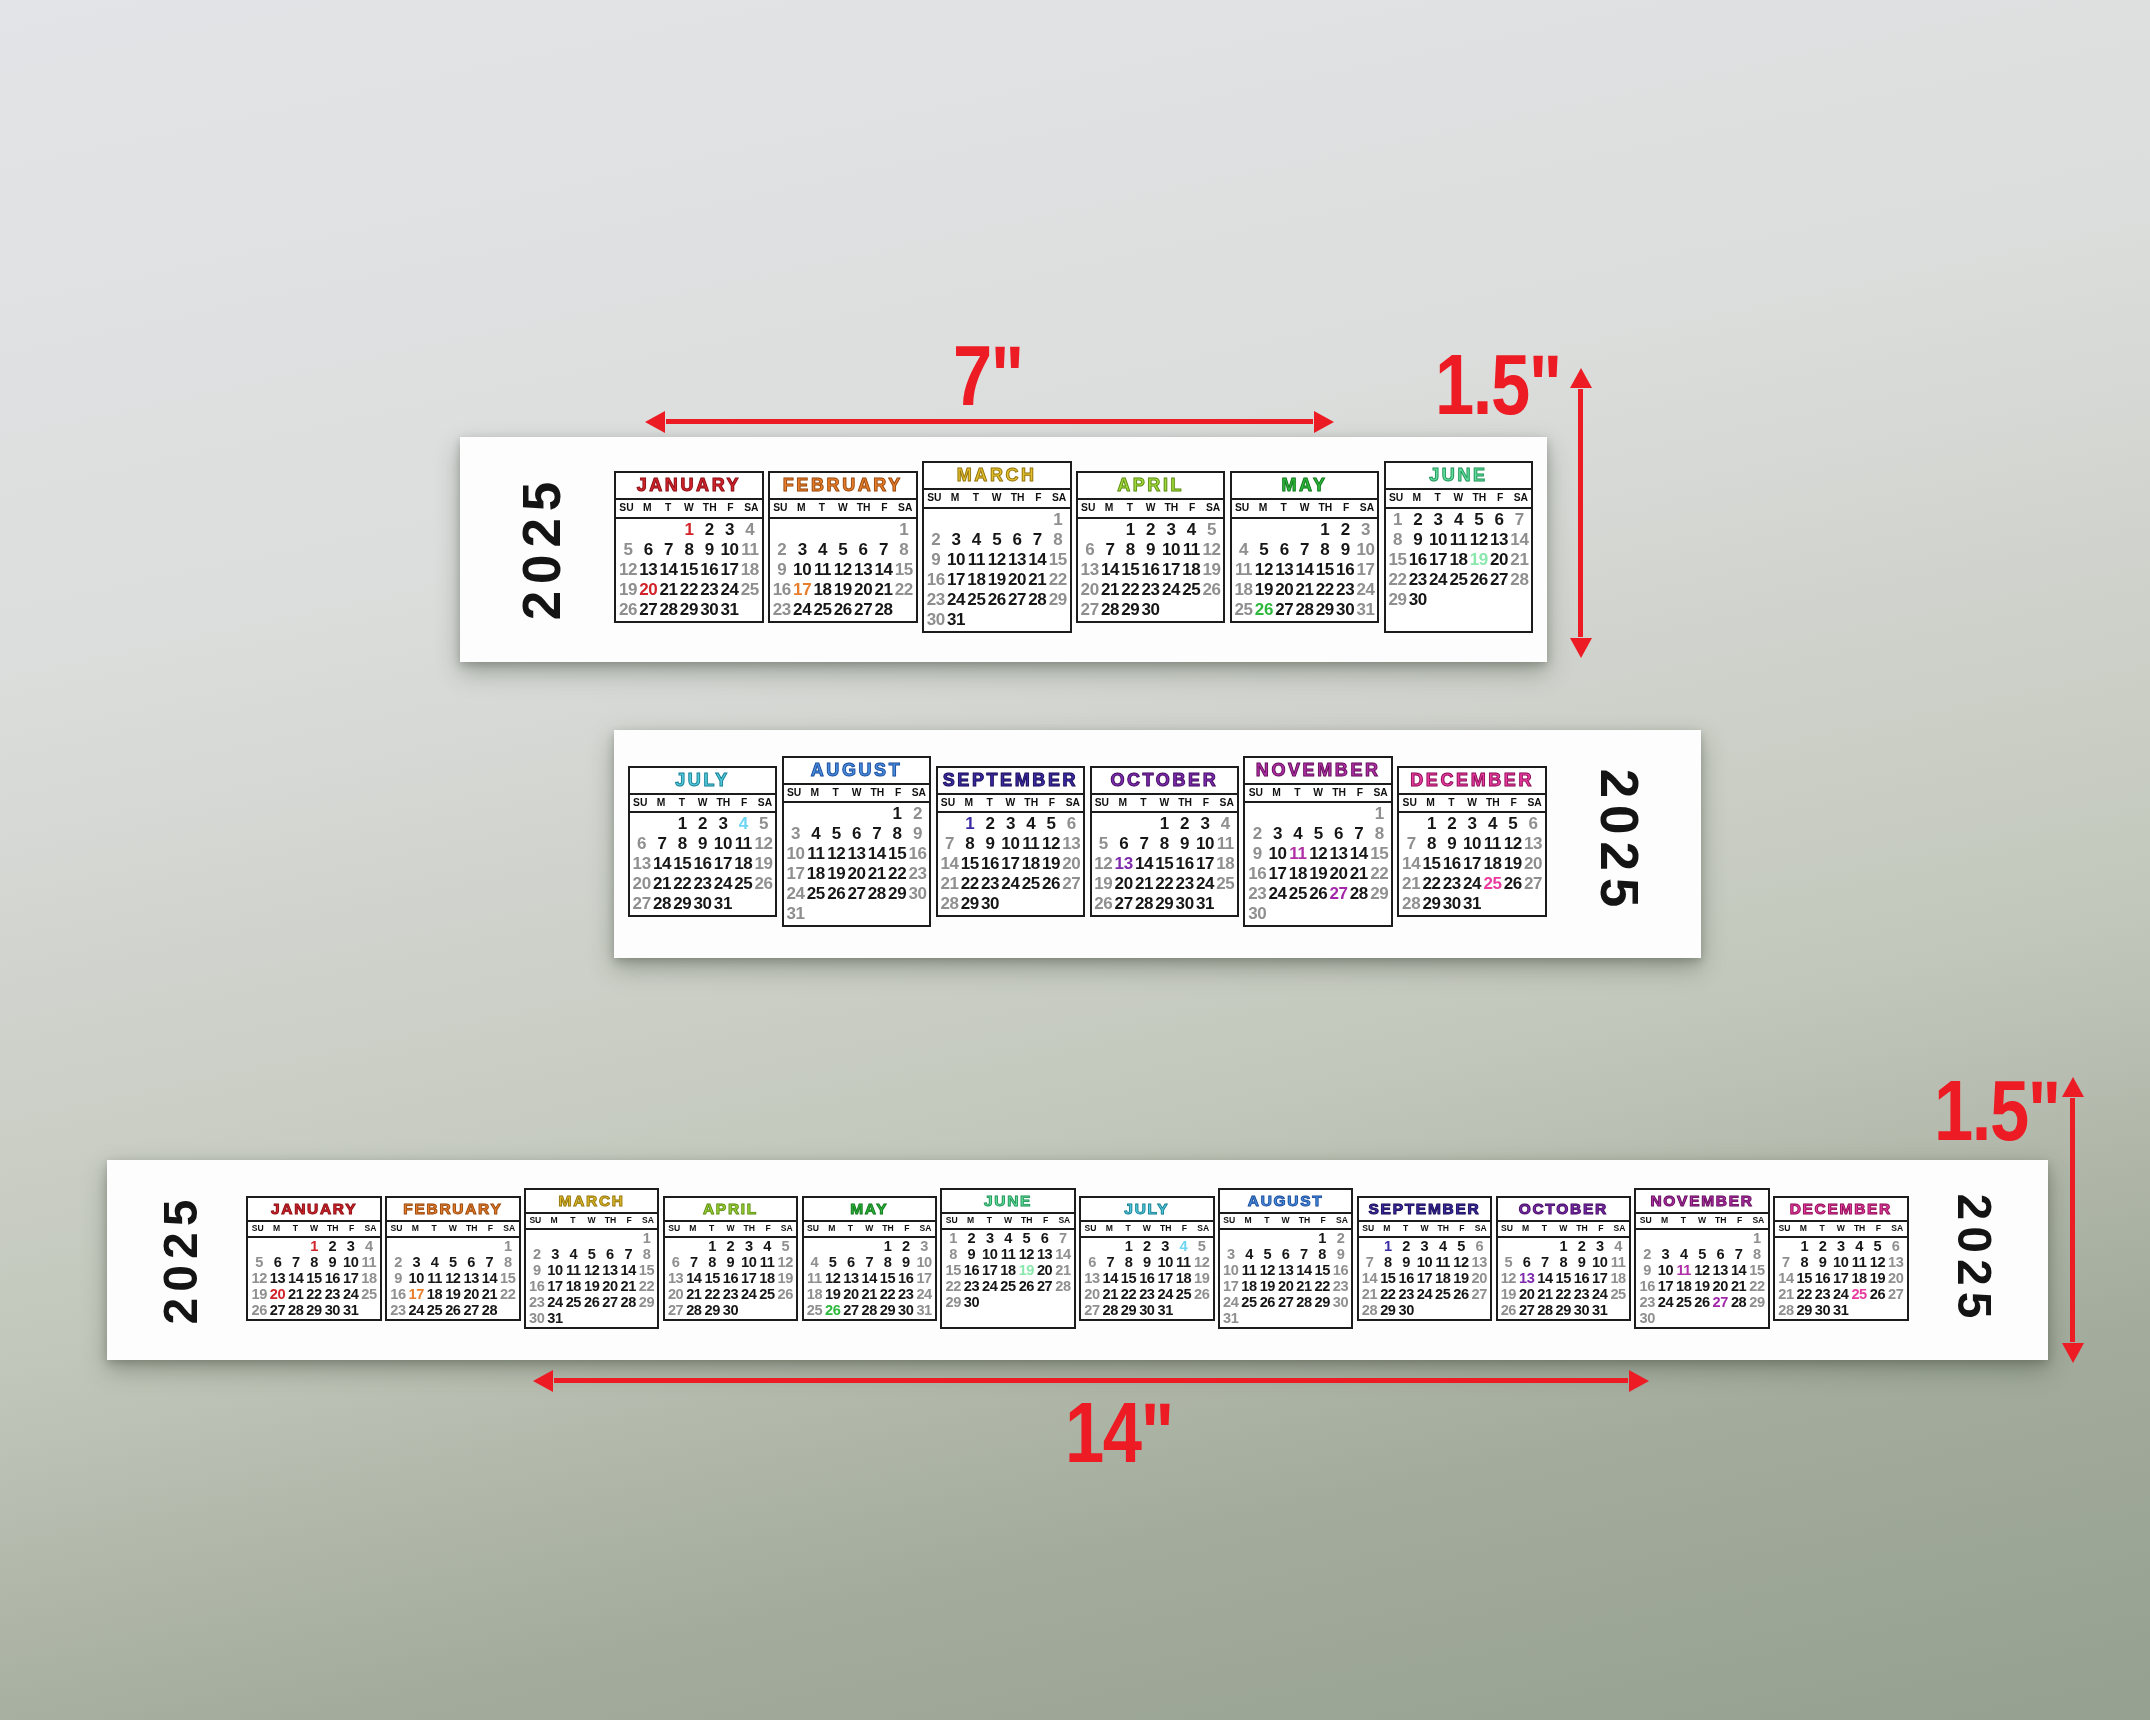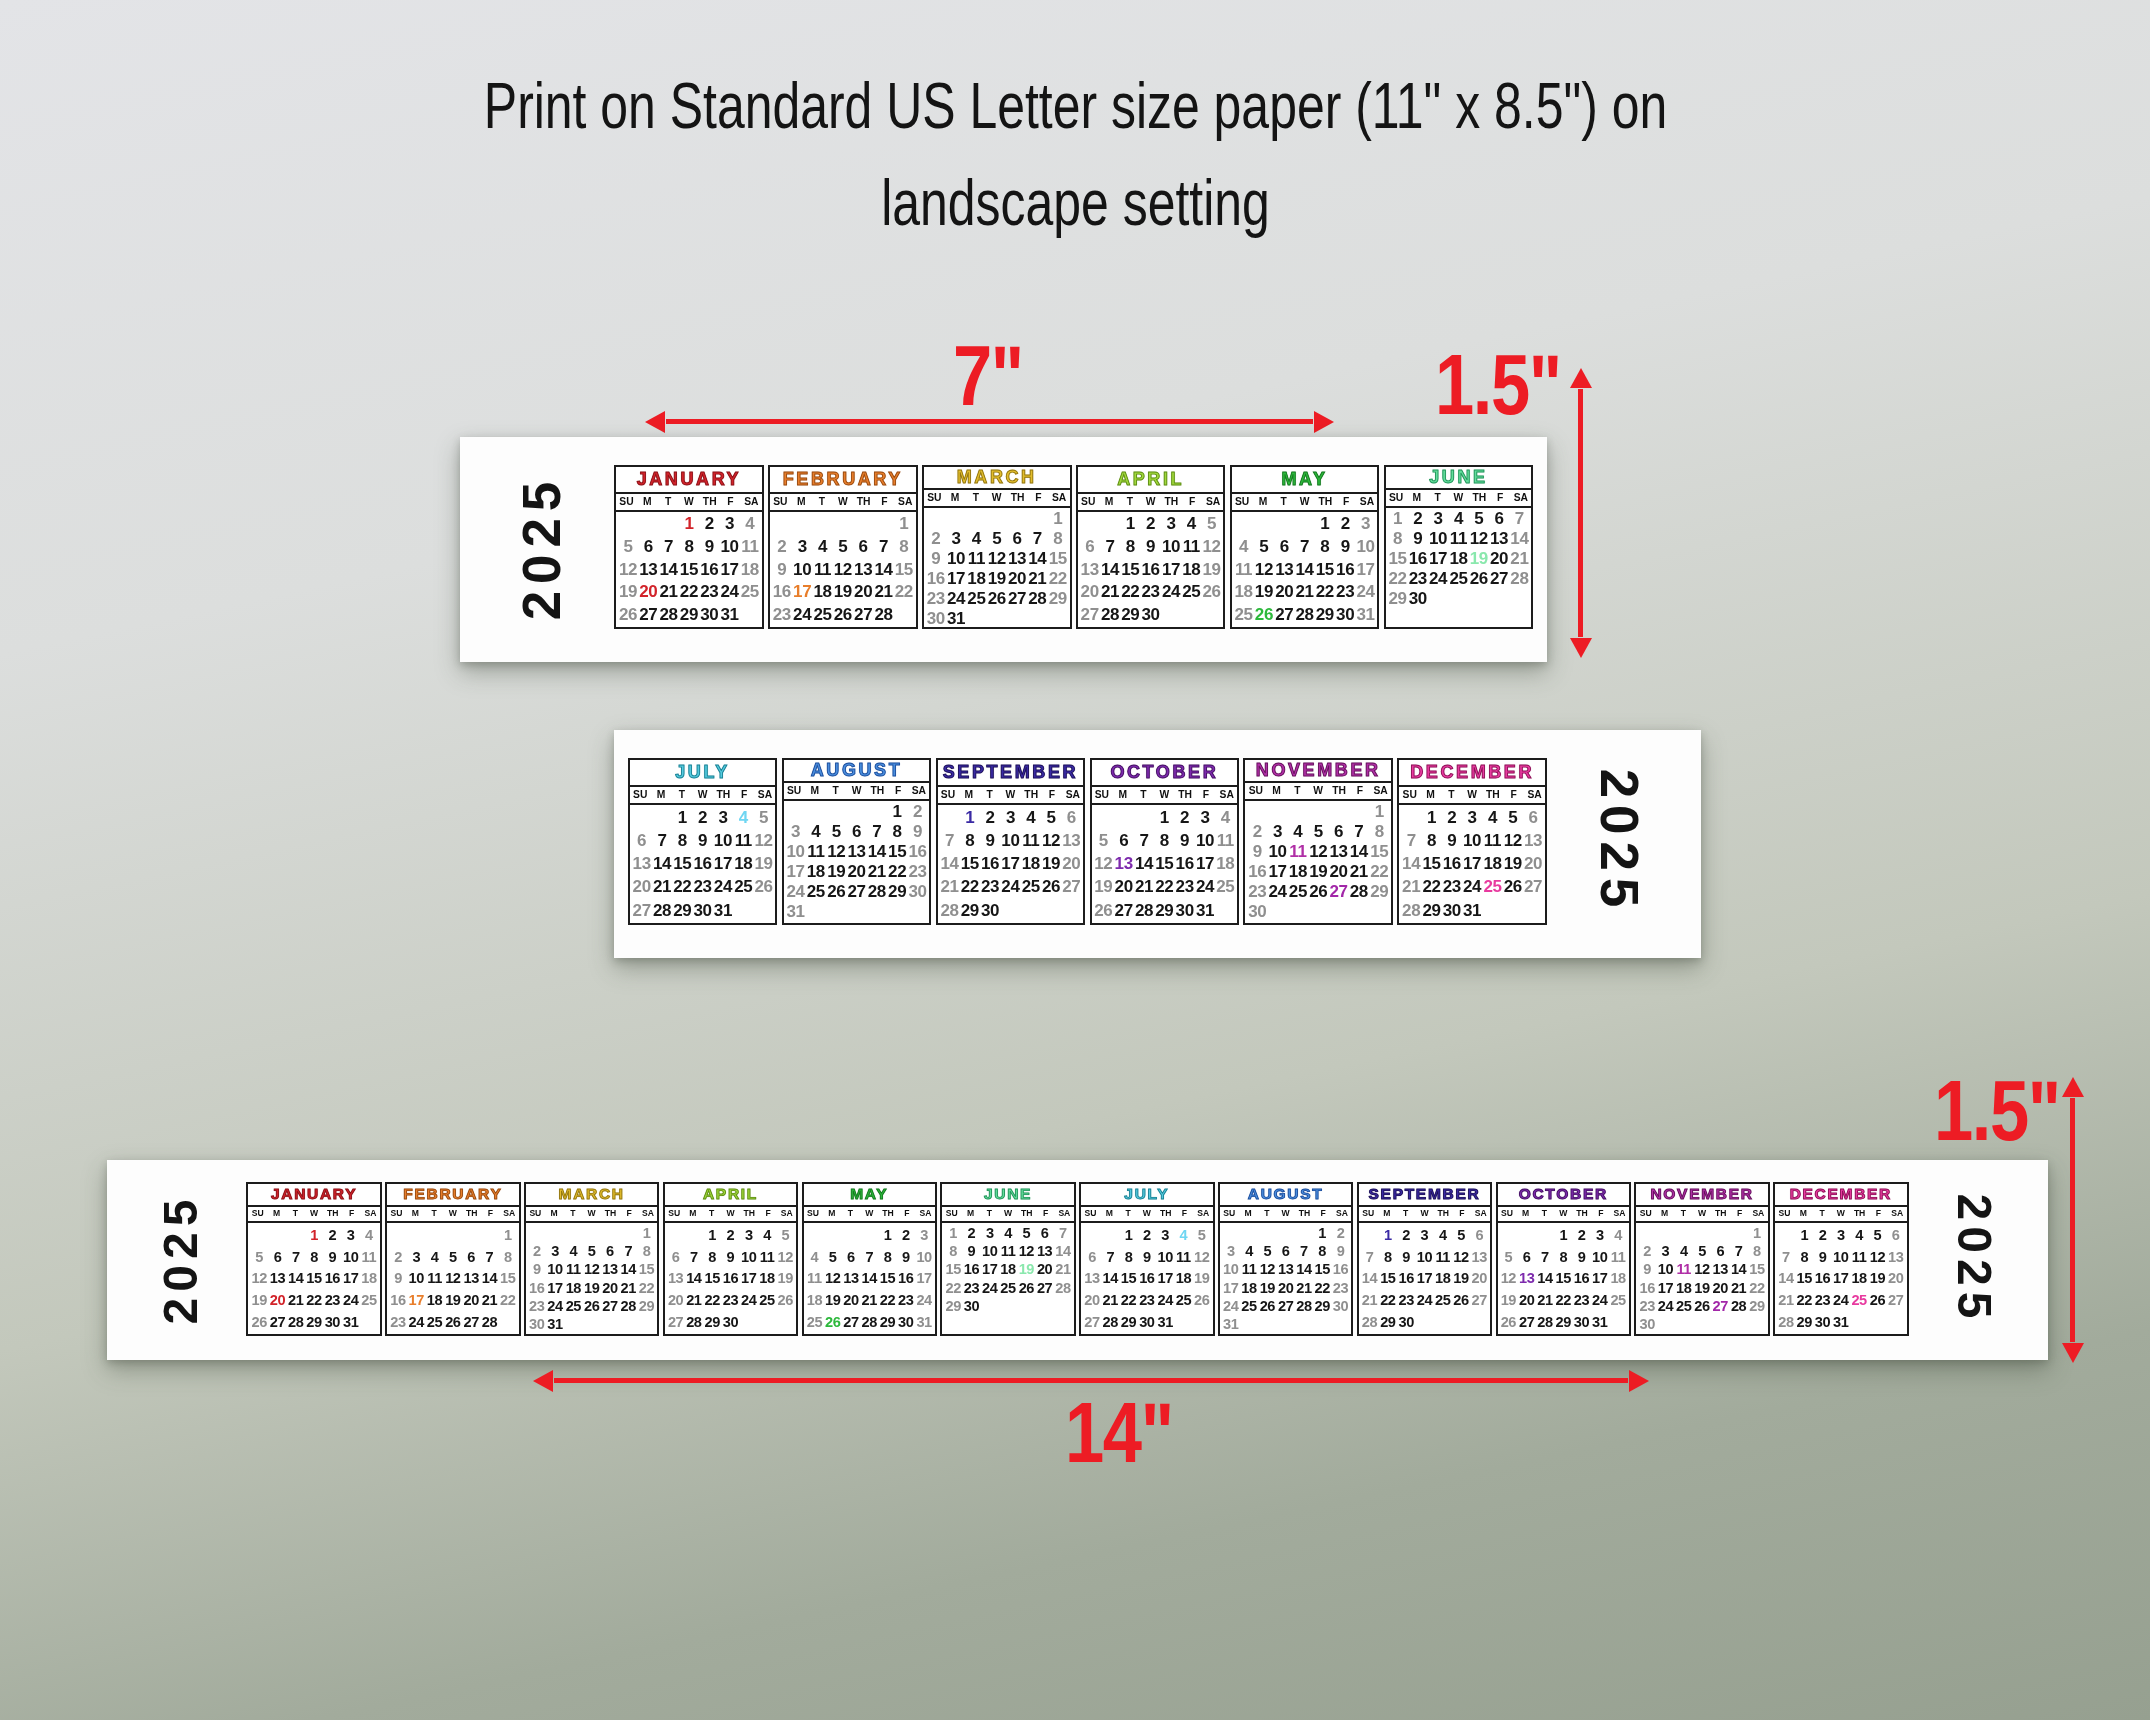--- a/index.html
+++ b/index.html
@@ -19,21 +19,21 @@
   }
   #strip-top{left:460px;top:437px;width:1087px;height:225px;padding:28px 13.8px 33px 8.6px;}
   #strip-middle{left:614px;top:730px;width:1087px;height:228px;padding:28px 8.6px 33px 13.8px;}
   #strip-bottom{left:107px;top:1160px;width:1941px;height:200px;padding:21.5px 8.6px 24px 8.6px;}
   .year{flex:0 0 69px;display:flex;align-items:center;justify-content:center;overflow:visible;}
   #strip-bottom .year{flex:0 0 64px;}
   .year span{display:block;transform:rotate(-90deg);font-weight:700;color:#141414;white-space:nowrap;
     font-size:53px;letter-spacing:6.9px;line-height:1;}
   .year.right span{transform:rotate(90deg);}
   #strip-bottom .year span{font-size:48px;letter-spacing:6px;}
-  .months{flex:1 1 auto;display:flex;gap:4.3px;min-width:0;}
+  .months{flex:1 1 auto;display:flex;gap:4.3px;min-width:0;align-items:center;}
   #strip-bottom .months{gap:3.4px;}
   
   .month{flex:1 1 0;min-width:0;background:#fff;border:2.6px solid #1c1c1c;box-sizing:border-box;
     display:flex;flex-direction:column;}
   .mname{display:flex;align-items:center;justify-content:center;font-weight:700;letter-spacing:2.6px;
     border-bottom:2.2px solid #1c1c1c;}
   .s-big .mname{font-size:18px;height:25px;}
   .s-small .mname{font-size:15.5px;height:21.5px;letter-spacing:1.7px;}
   .dow{display:grid;grid-template-columns:repeat(7,1fr);border-bottom:2.2px solid #1c1c1c;}
   .dw{text-align:center;font-weight:700;color:#101010;}
@@ -66,24 +66,20 @@
   #arrow-7{left:666px;top:419px;width:647px;}
   #arrow-15t{left:1578px;top:389px;height:248px;}
   #arrow-14{left:554px;top:1378px;width:1074px;}
   #arrow-15b{left:2070px;top:1098px;height:244px;}
 </style>
 </head>
 <body>
 
 <div class="canvas">
 
-  <div class="title">
-    <span class="tl">Print on Standard US Letter size paper (11" x 8.5") on</span>
-    <span class="tl">landscape setting</span>
-  </div>
 
   <div class="ann ann-big" id="ann-7">7"</div>
   <div class="arrow-h" id="arrow-7"></div>
 
   <div class="ann ann-big" id="ann-15t">1.5"</div>
   <div class="arrow-v" id="arrow-15t"></div>
 
   <div class="strip s-big" id="strip-top">
     <div class="year">
       <span>2025</span>

